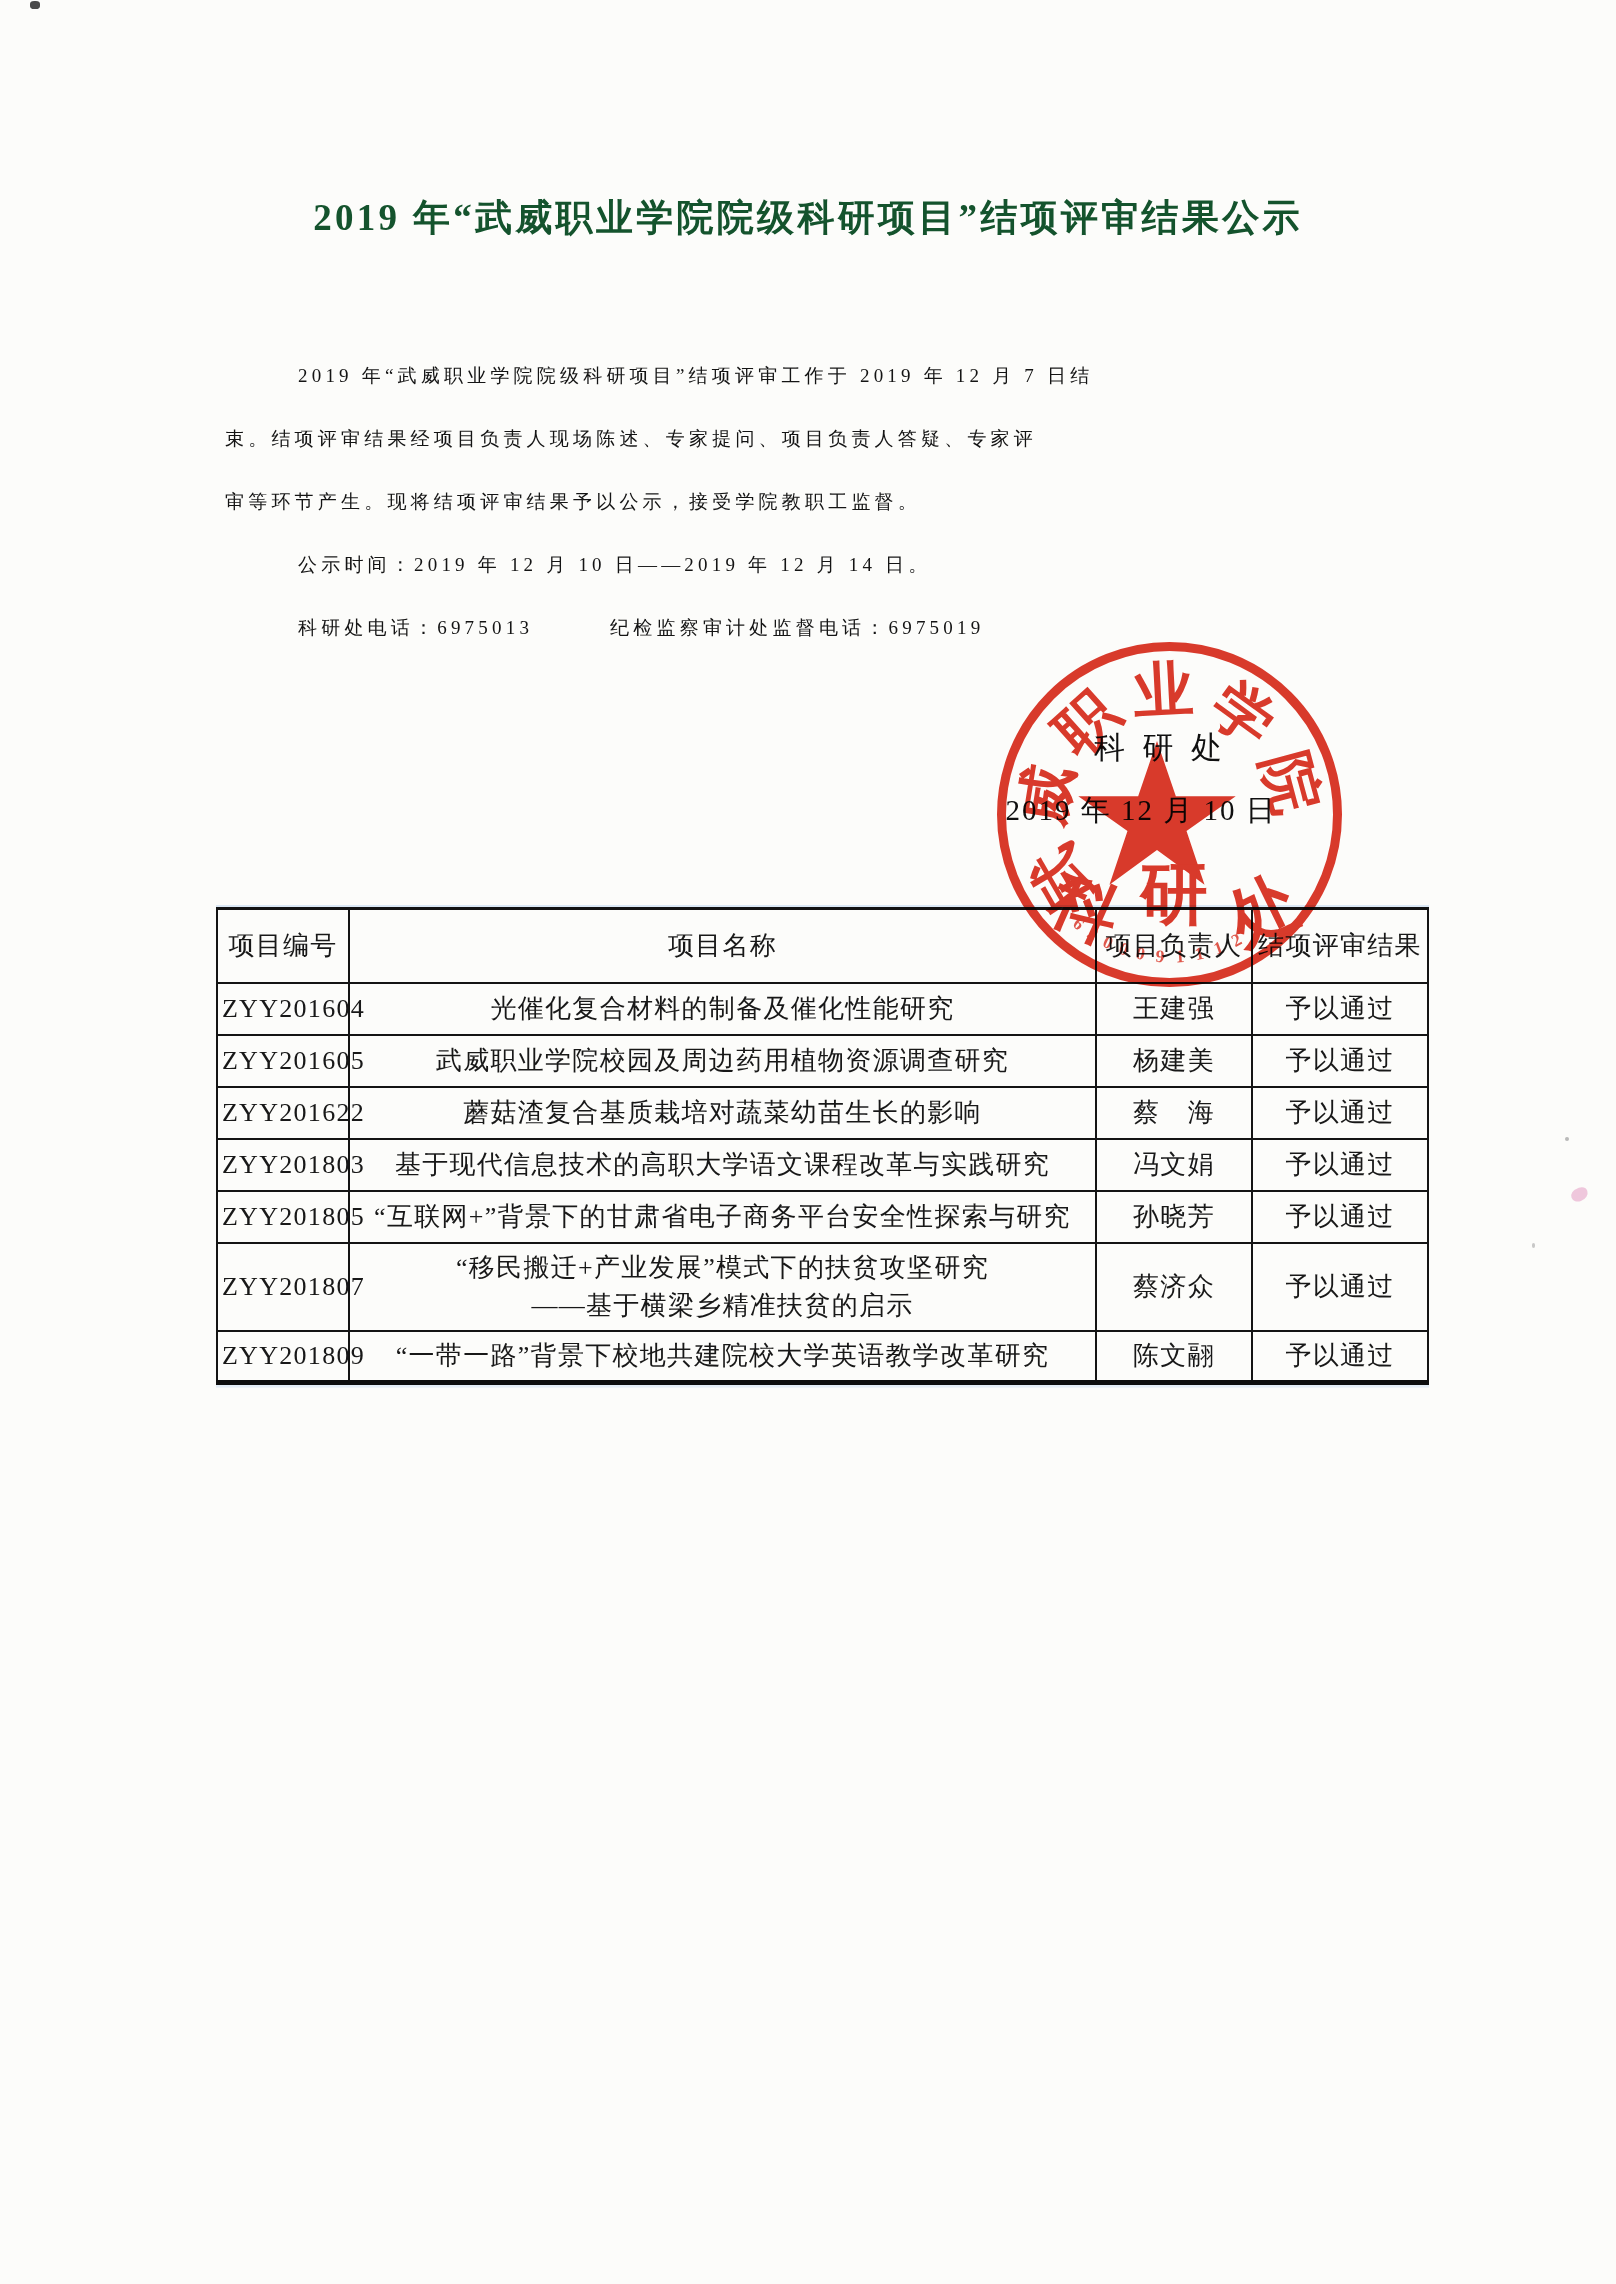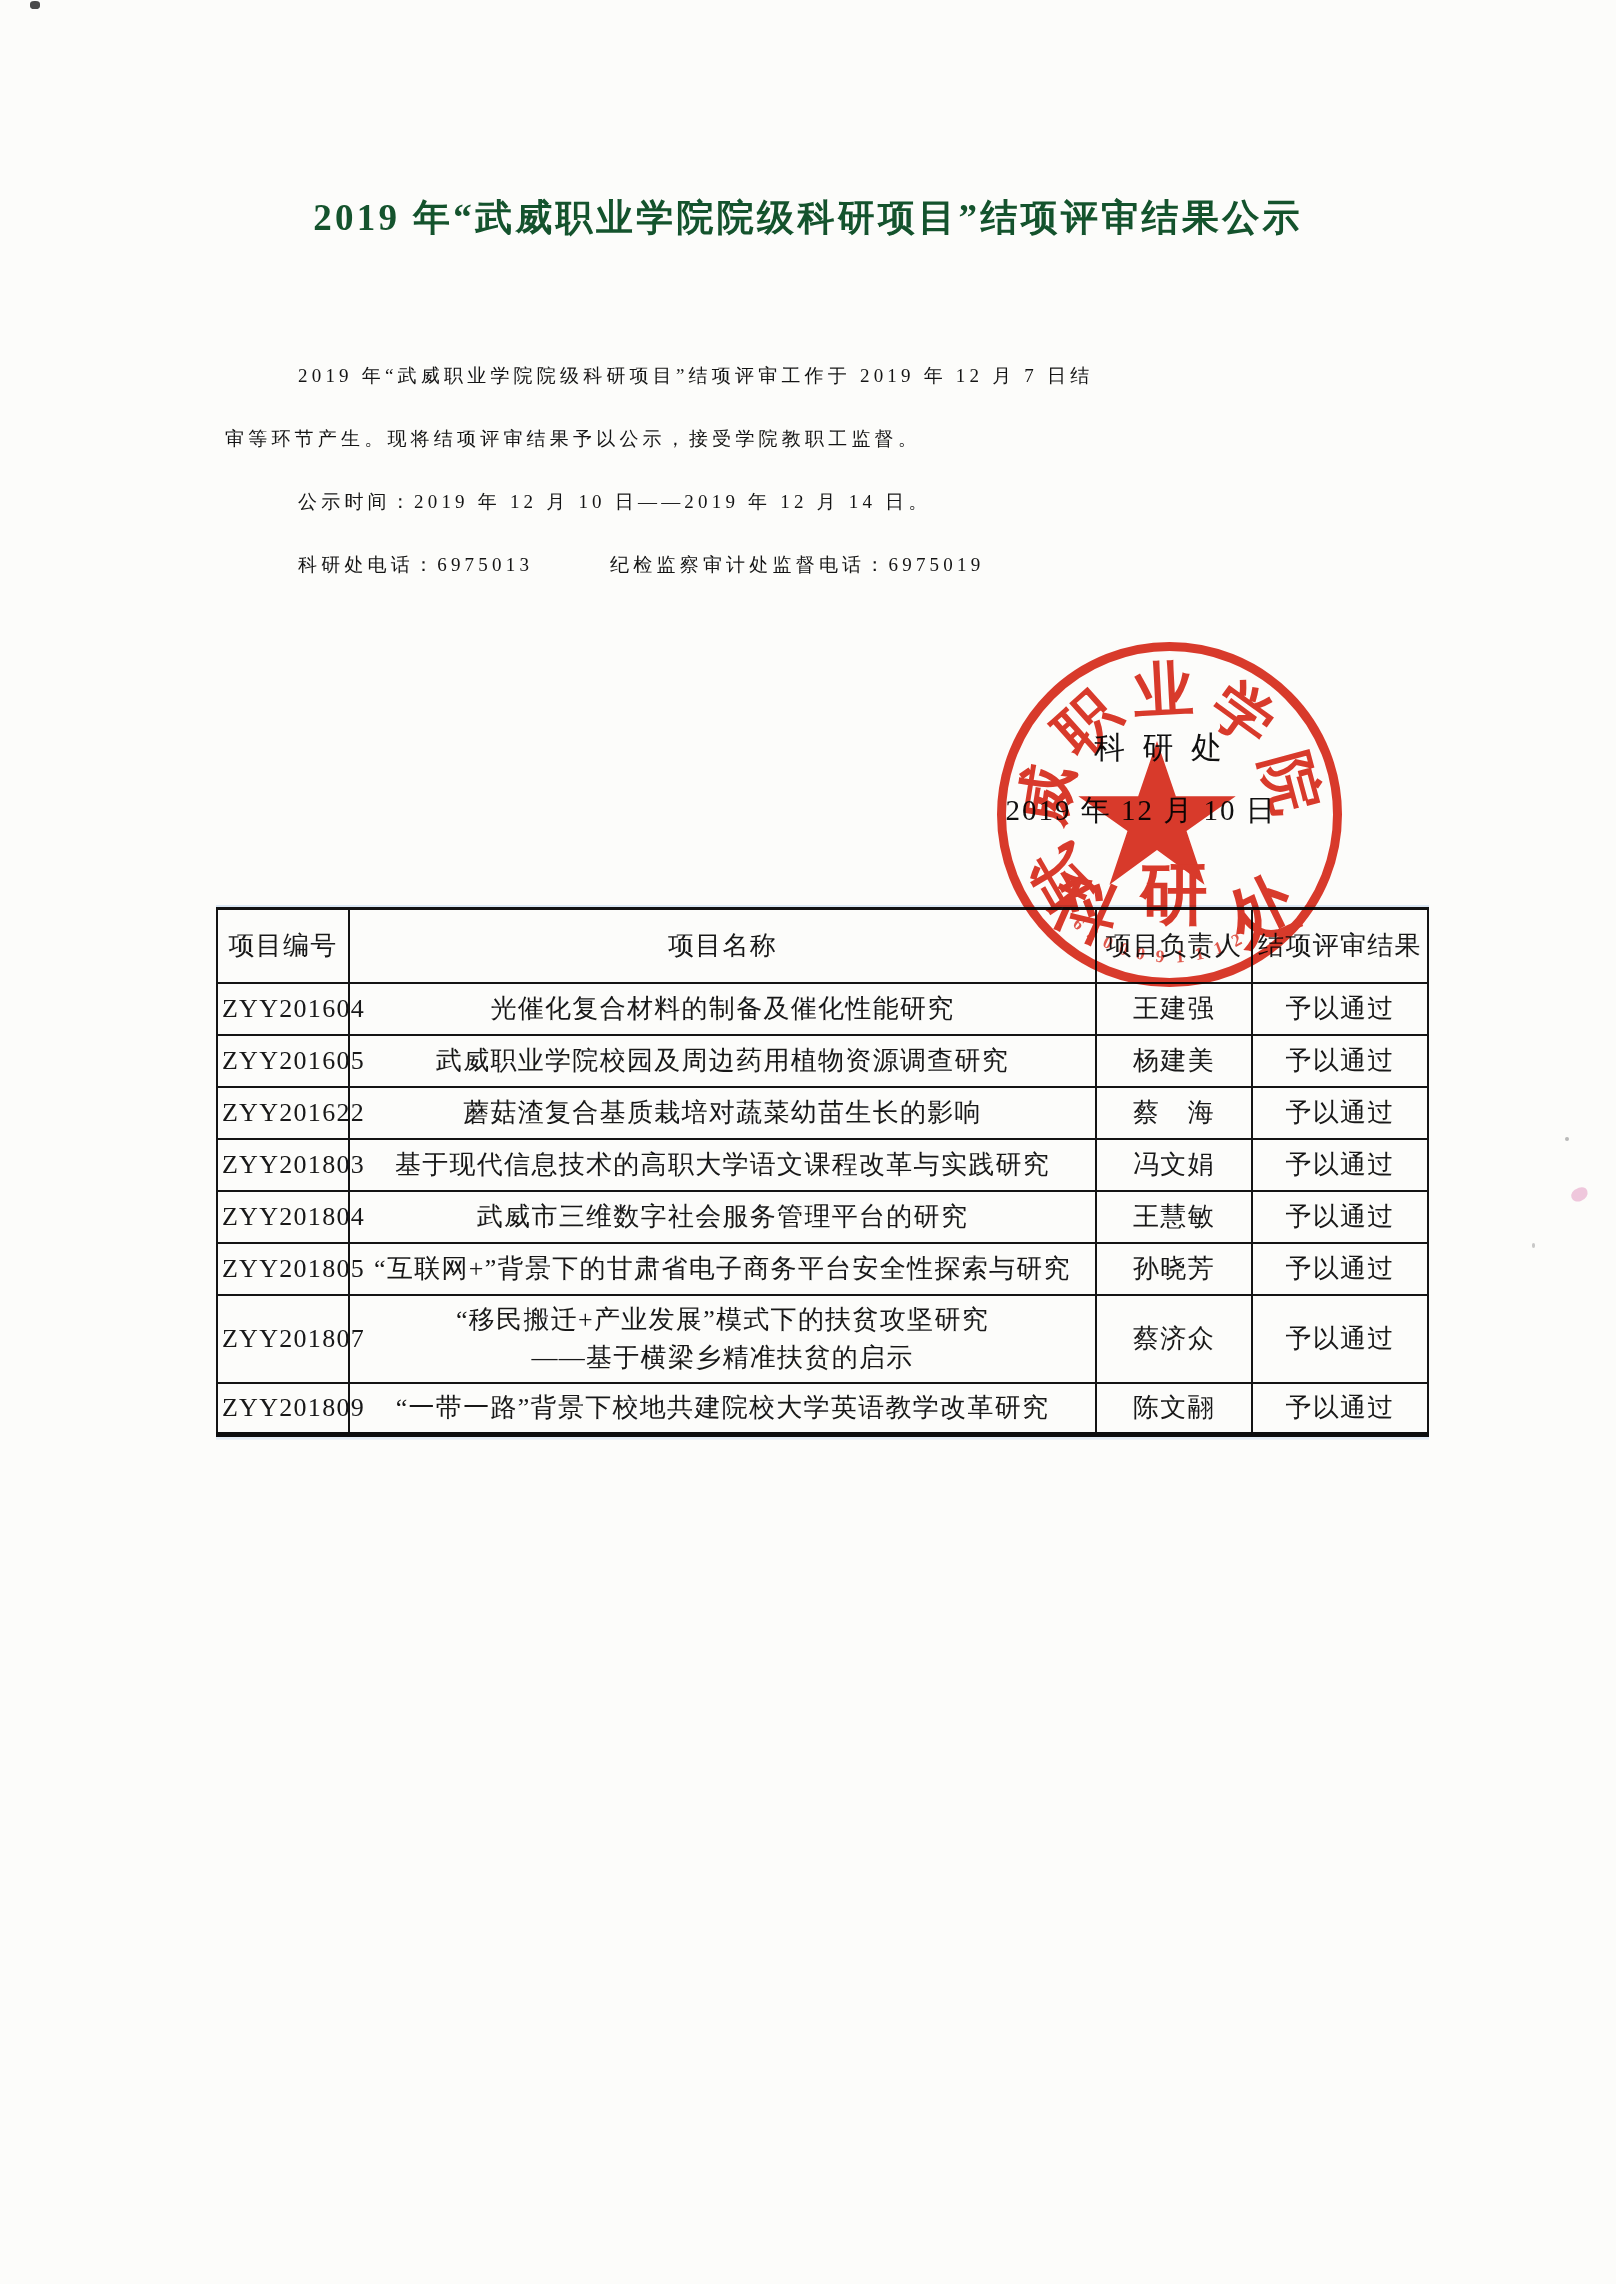--- a/index.html
+++ b/index.html
@@ -117,20 +117,21 @@
 
   <div class="speck-tl"></div>
   <div class="pink-smudge"></div>
   <div class="speck-a"></div>
   <div class="speck-b"></div>
 
   <div class="doc-title">2019 年“武威职业学院院级科研项目”结项评审结果公示</div>
 
   <div class="body-block">
     <div class="body-line indent">2019 年“武威职业学院院级科研项目”结项评审工作于 2019 年 12 月 7 日结</div>
+    <div class="body-line">束。结项评审结果经项目负责人现场陈述、专家提问、项目负责人答疑、专家评</div>
     <div class="body-line">审等环节产生。现将结项评审结果予以公示，接受学院教职工监督。</div>
     <div class="body-line indent">公示时间：2019 年 12 月 10 日——2019 年 12 月 14 日。</div>
     <div class="body-line indent contact-line">
       <span>科研处电话：6975013</span><span class="gap"></span><span>纪检监察审计处监督电话：6975019</span>
     </div>
   </div>
 
   <div class="sign-dept">科研处</div>
   <div class="sign-date">2019 年 12 月 10 日</div>
 
@@ -166,26 +167,20 @@
       <td>蔡　海</td>
       <td>予以通过</td>
     </tr>
     <tr>
       <td>ZYY201803</td>
       <td>基于现代信息技术的高职大学语文课程改革与实践研究</td>
       <td>冯文娟</td>
       <td>予以通过</td>
     </tr>
     <tr>
-      <td>ZYY201804</td>
-      <td>武威市三维数字社会服务管理平台的研究</td>
-      <td>王慧敏</td>
-      <td>予以通过</td>
-    </tr>
-    <tr>
       <td>ZYY201805</td>
       <td>“互联网+”背景下的甘肃省电子商务平台安全性探索与研究</td>
       <td>孙晓芳</td>
       <td>予以通过</td>
     </tr>
     <tr class="tall">
       <td>ZYY201807</td>
       <td>
         <div>“移民搬迁+产业发展”模式下的扶贫攻坚研究</div>
         <div class="name-line2">——基于横梁乡精准扶贫的启示</div>

